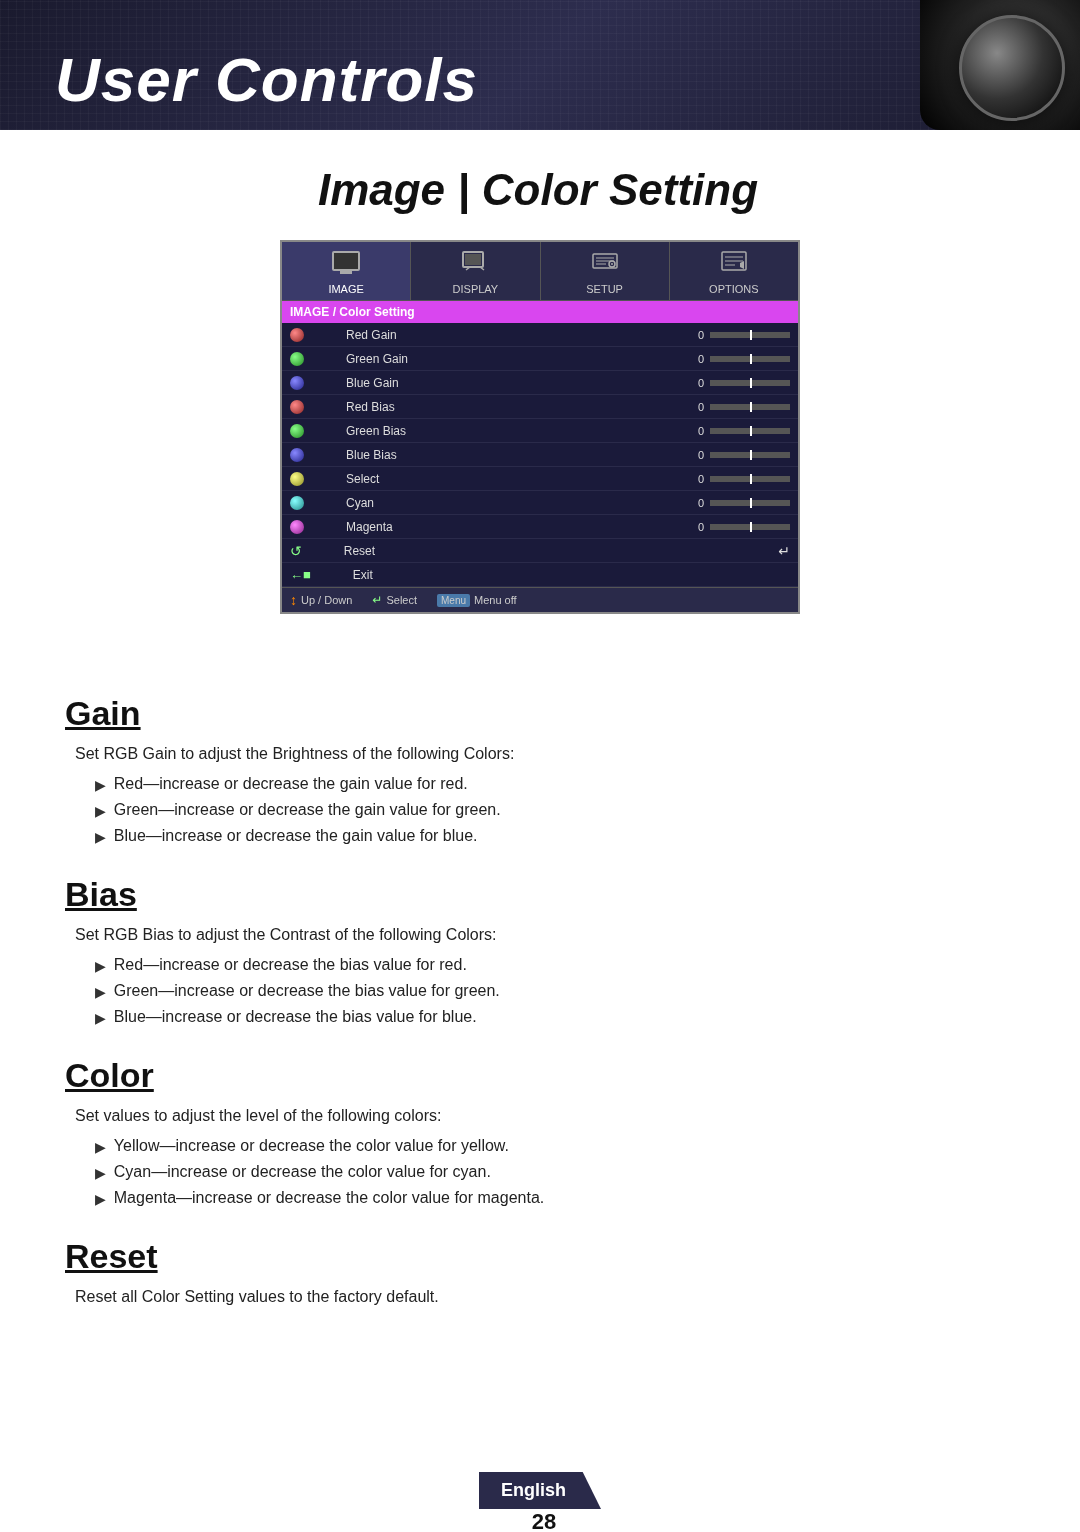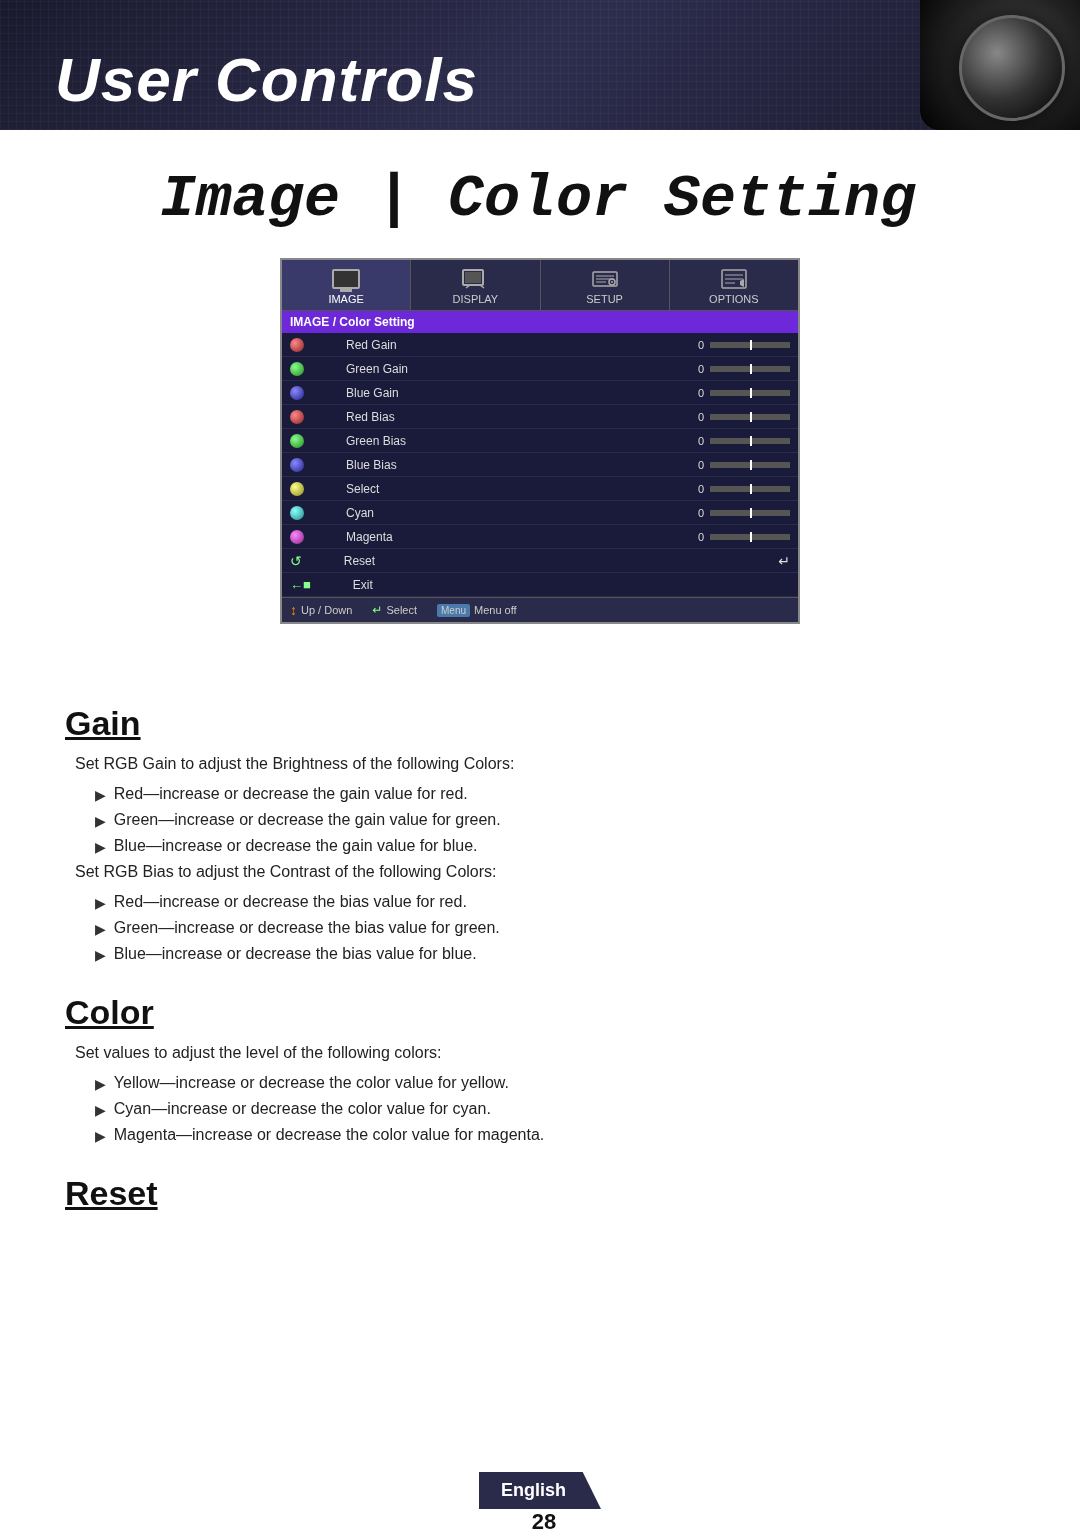--- a/index.html
+++ b/index.html
@@ -57,26 +57,25 @@
       width: 100px; height: 100px;
       border-radius: 50%;
       background: radial-gradient(circle at 35% 35%, #888, #333, #000);
       border: 3px solid #666;
       box-shadow: 0 0 20px rgba(0,0,0,0.8);
     }
 
     
     .page-subtitle {
       text-align: center;
-      font-size: 60px;
+      font-size: 44px;
       font-style: italic;
       font-weight: bold;
       color: #111;
       margin: 35px 4px 25px 0;
-      font-family: Liberation Mono, monospace;
     }
 
     
     .menu-container {
       width: 520px;
       margin: 0 auto 40px auto;
       border: 2px solid #888;
       background: #1a1a3a;
       color: #fff;
     }
@@ -89,21 +88,21 @@
     }
     .tab {
       flex: 1;
       display: flex;
       flex-direction: column;
       align-items: center;
       padding: 8px 4px 5px;
       border-right: 1px solid #555;
       font-size: 11px;
       color: #ccc;
-      gap: 3px;
+      gap: 11px;
     }
     .tab:last-child { border-right: none; }
     .tab.active {
       background: #3a3a6a;
       color: #fff;
     }
     .tab-icon {
       width: 30px;
       height: 22px;
       display: flex;
@@ -123,21 +122,21 @@
       content: '';
       position: absolute;
       bottom: -5px; left: 50%;
       transform: translateX(-50%);
       width: 12px; height: 3px;
       background: #aaa;
     }
 
     
     .section-header {
-      background: #6d28d9;
+      background: #d946ef;
       padding: 4px 8px;
       font-size: 12px;
       font-weight: bold;
       color: #fff;
     }
 
     
     .menu-item {
       display: flex;
       align-items: center;
@@ -420,20 +419,21 @@
         <span>Green—increase or decrease the gain value for green.</span>
       </li>
       <li>
         <span class="bullet-arrow">▶</span>
         <span>Blue—increase or decrease the gain value for blue.</span>
       </li>
     </ul>
   </div>
 
   <div>
+    <div class="section-title">Bias</div>
     <p class="section-intro">Set RGB Bias to adjust the Contrast of the following Colors:</p>
     <ul class="bullet-list">
       <li>
         <span class="bullet-arrow">▶</span>
         <span>Red—increase or decrease the bias value for red.</span>
       </li>
       <li>
         <span class="bullet-arrow">▶</span>
         <span>Green—increase or decrease the bias value for green.</span>
       </li>
@@ -458,20 +458,21 @@
       </li>
       <li>
         <span class="bullet-arrow">▶</span>
         <span>Magenta—increase or decrease the color value for magenta.</span>
       </li>
     </ul>
   </div>
 
   <div>
     <div class="section-title">Reset</div>
+    <p class="section-intro">Reset all Color Setting values to the factory default.</p>
   </div>
 
 </div>
 
 <div class="page-footer">
   <div class="footer-lang">
     <span>English</span>
   </div>
   <span class="footer-page">28</span>
 </div>

